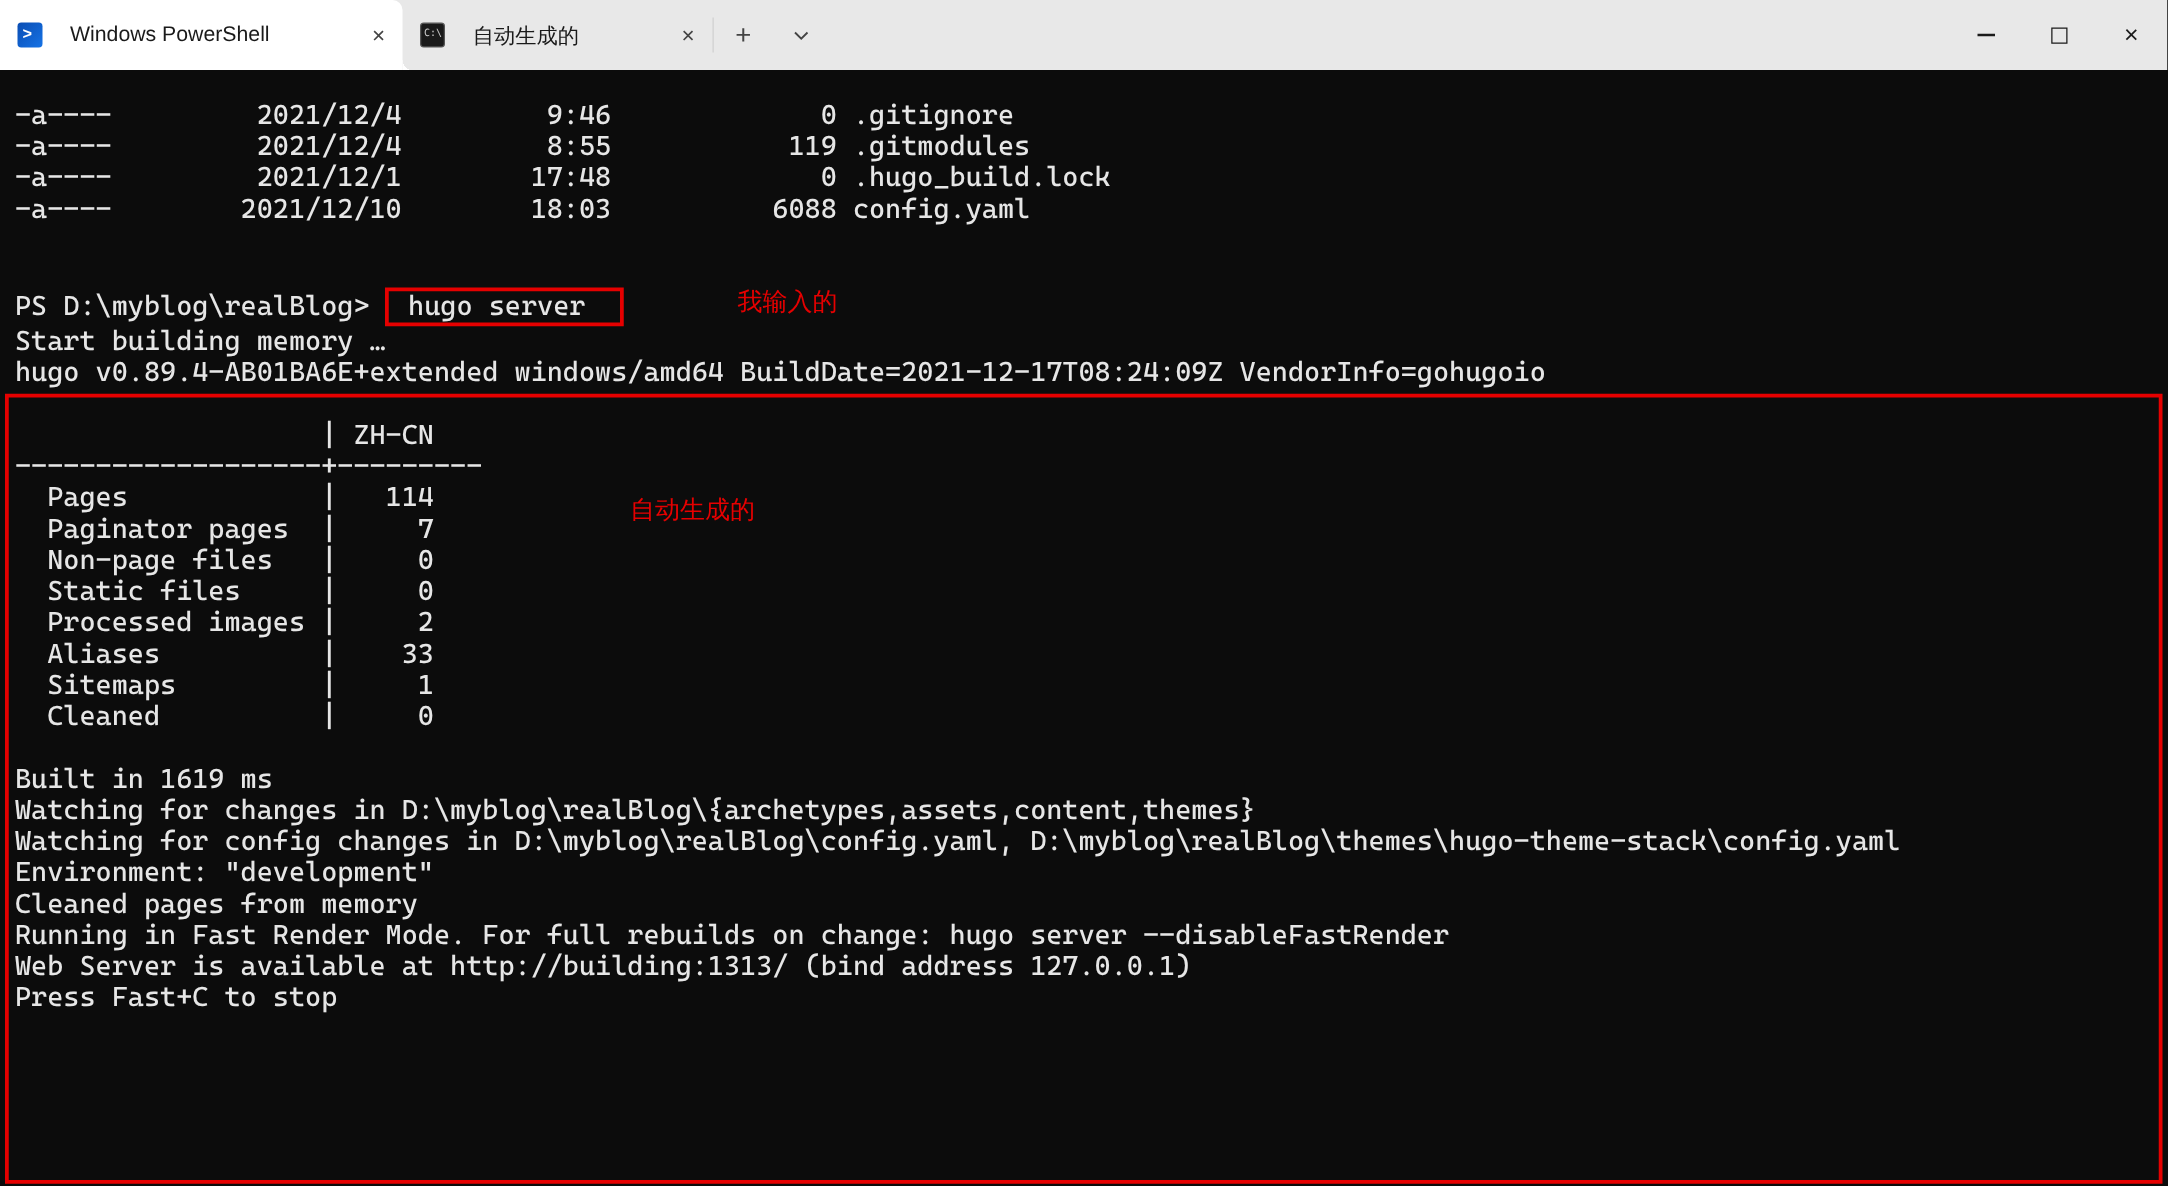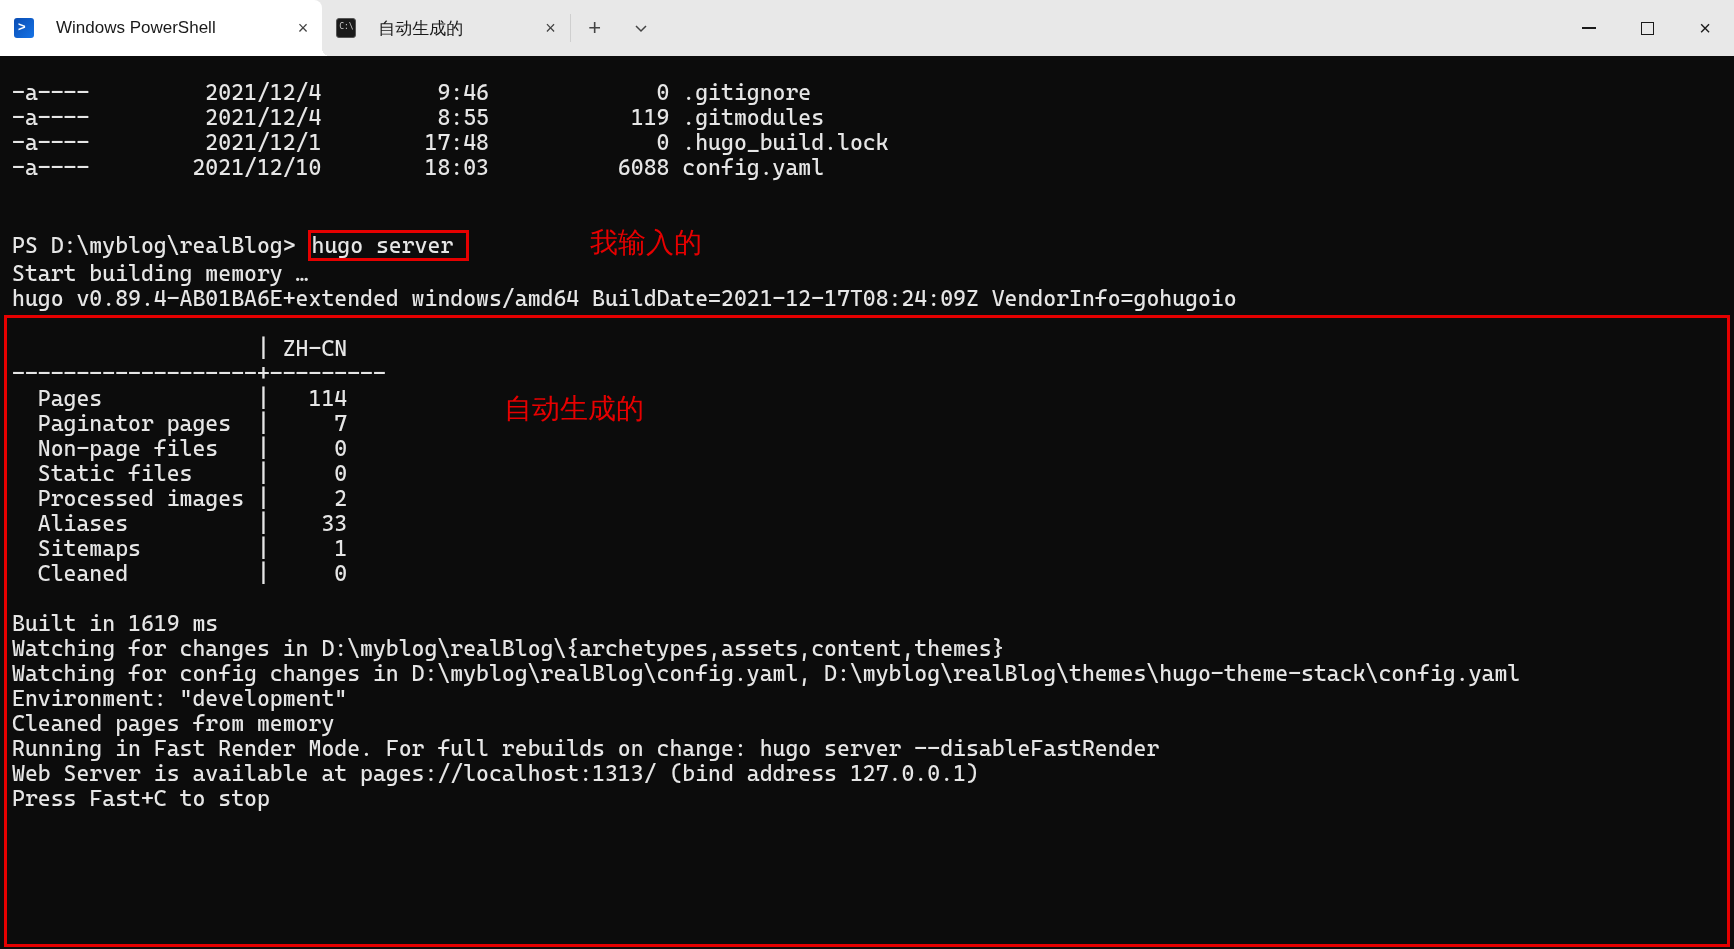--- a/index.html
+++ b/index.html
@@ -17,22 +17,22 @@
   .newtab { display: flex; align-items: center; justify-content: center; width: 48px; font-size: 22px; color: #444; }
   .dropdown { display: flex; align-items: center; justify-content: center; width: 44px; font-size: 16px; color: #444; }
   .spacer { flex: 1; }
   .winbtn { width: 58px; display: flex; align-items: center; justify-content: center; font-size: 15px; color: #1a1a1a; }
   .winbtn.min span { display:block; width:14px; height:1.5px; background:#1a1a1a; }
   .winbtn.max span { display:block; width:13px; height:13px; border:1.5px solid #1a1a1a; }
   .winbtn.cls { font-size: 20px; }
 
   
   .term { flex: 1; background: #0c0c0c; color: #e6e6e6; font-family: "Cascadia Mono","Consolas",monospace; font-size: 22px; line-height: 25px; padding: 4px 12px 0 12px; white-space: pre; position: relative; margin-top: 20px; }
-  .cmdbox { border: 3px solid #e60000; padding: 0 0; display: inline-block; }
-  .anno { color: #e60000; font-family: Liberation Sans, sans-serif; font-size: 28px; position: absolute; }
+  .cmdbox { border: 3px solid #e60000; padding: 0 15px; display: inline-block; }
+  .anno { color: #e60000; font-family: Liberation Sans, sans-serif; font-size: 20px; position: absolute; }
   .outputbox { border: 3px solid #e60000; position: absolute; left: 4px; right: 4px; top: 239px; bottom: 2px; pointer-events: none; }
 
   
   .psicon { width: 20px; height: 20px; background: linear-gradient(135deg,#0a4db3,#1673e6); border-radius: 3px; position: relative; }
   .psicon::after { content: ">"; color: #fff; font-size: 13px; font-weight: bold; position: absolute; left: 4px; top: 1px; }
   .cmdicon { width: 20px; height: 20px; background: #1a1a1a; border-radius: 3px; position: relative; border: 1px solid #555; }
   .cmdicon::after { content: "C:\\"; color: #ccc; font-size: 8px; position: absolute; left: 2px; top: 3px; font-family: monospace; }
 </style>
 </head>
 <body>
@@ -89,15 +89,15 @@
   Aliases          |    33  
   Sitemaps         |     1  
   Cleaned          |     0  
 </span><span class="anno" style="left:504px; top:320px;">自动生成的</span>
 <span>Built in 1619 ms</span>
 <span>Watching for changes in D:\myblog\realBlog\{archetypes,assets,content,themes}</span>
 <span>Watching for config changes in D:\myblog\realBlog\config.yaml, D:\myblog\realBlog\themes\hugo-theme-stack\config.yaml</span>
 <span>Environment: "development"</span>
 <span>Cleaned pages from memory</span>
 <span>Running in Fast Render Mode. For full rebuilds on change: hugo server --disableFastRender</span>
-<span>Web Server is available at pages://localhost:1313/ (bind address 127.0.0.1)</span>
+<span>Web Server is available at http://building:1313/ (bind address 127.0.0.1)</span>
 <span>Press Fast+C to stop</span>
 <div class="outputbox"></div></div>
 
 </body></html>

